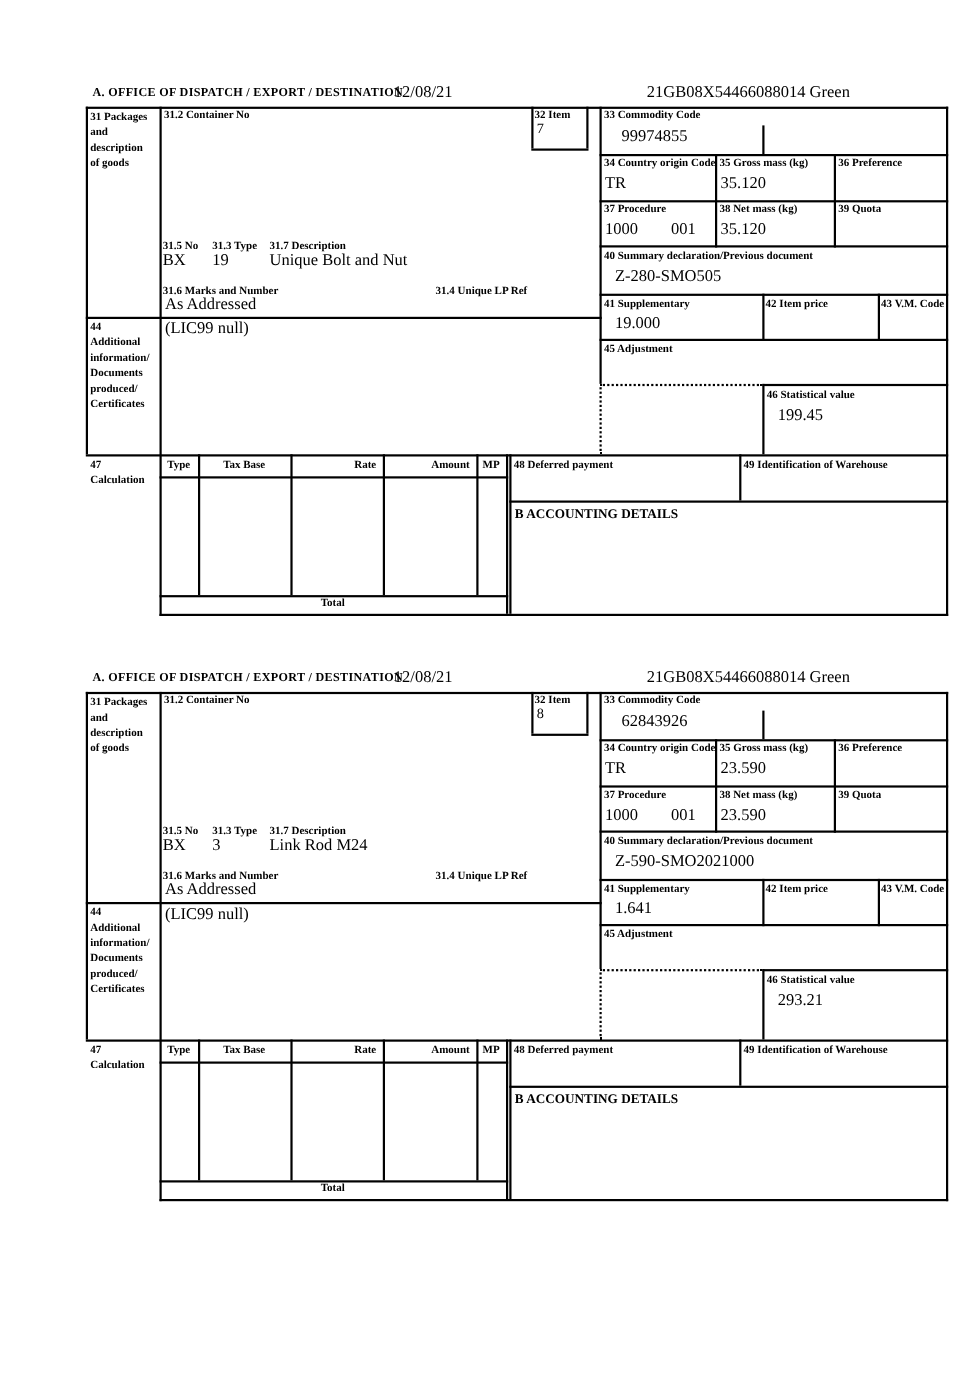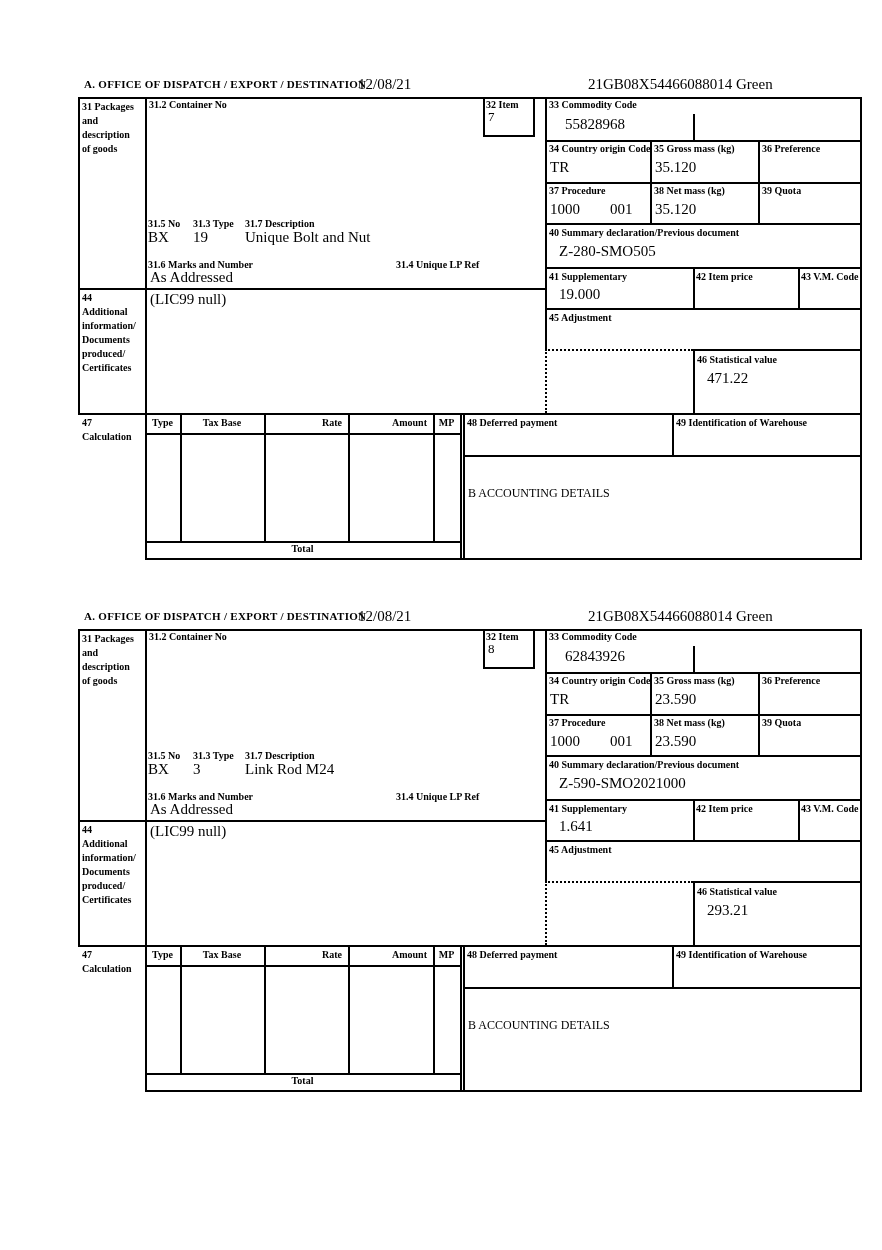--- a/index.html
+++ b/index.html
@@ -7,21 +7,21 @@
   .form{position:absolute;left:78px;width:784px;height:488px;}
   .hl{position:absolute;height:2px;background:#000;}
   .vl{position:absolute;width:2px;background:#000;}
   .hd{position:absolute;height:0;border-top:2px dotted #000;}
   .vd{position:absolute;width:0;border-left:2px dotted #000;}
   .t{position:absolute;white-space:nowrap;}
   .lbl{font-weight:bold;font-size:10px;line-height:11px;}
   .hdr{font-weight:bold;font-size:11px;letter-spacing:.3px;}
   .val{font-size:15px;line-height:17px;}
   .val13{font-size:13px;line-height:14px;}
-  .bacc{font-weight:normal;font-size:12px;margin-top:26px;}
+  .bacc{font-weight:bold;font-size:12px;}
   .pre{white-space:pre-line;line-height:14px;}
 </style>
 </head>
 <body>
 
 <section class="form" style="top:75px">
   <span class="t hdr" style="left:6px;top:3px">A.  OFFICE OF DISPATCH / EXPORT / DESTINATION</span>
   <span class="t val" style="left:280px;top:1px">12/08/21</span>
   <span class="t val" style="left:510px;top:1px">21GB08X54466088014</span>
   <span class="t val" style="left:658px;top:1px">Green</span>
@@ -63,41 +63,41 @@
   <div class="hl" style="left:67px;top:483px;width:717px"></div>
 
   <span class="t lbl pre" style="left:4px;top:25px">31 Packages
 and
 description
 of goods</span>
   <span class="t lbl" style="left:71px;top:24px">31.2 Container No</span>
   <span class="t lbl" style="left:408px;top:24px">32 Item</span>
   <span class="t val13" style="left:410px;top:35px">7</span>
   <span class="t lbl" style="left:471px;top:24px">33 Commodity Code</span>
-  <span class="t val" style="left:487px;top:41px">55828968</span>
+  <span class="t val" style="left:487px;top:41px">99974855</span>
   <span class="t lbl" style="left:471px;top:68px">34 Country origin Code</span>
   <span class="t val" style="left:472px;top:84px">TR</span>
   <span class="t lbl" style="left:576px;top:68px">35 Gross mass (kg)</span>
   <span class="t val" style="left:577px;top:84px">35.120</span>
   <span class="t lbl" style="left:684px;top:68px">36 Preference</span>
   <span class="t lbl" style="left:471px;top:110px">37 Procedure</span>
   <span class="t val" style="left:472px;top:126px">1000</span>
   <span class="t val" style="left:532px;top:126px">001</span>
   <span class="t lbl" style="left:576px;top:110px">38 Net mass (kg)</span>
   <span class="t val" style="left:577px;top:126px">35.120</span>
   <span class="t lbl" style="left:684px;top:110px">39 Quota</span>
   <span class="t lbl" style="left:471px;top:152px">40 Summary declaration/Previous document</span>
   <span class="t val" style="left:481px;top:168px">Z-280-SMO505</span>
   <span class="t lbl" style="left:471px;top:196px">41 Supplementary</span>
   <span class="t val" style="left:481px;top:211px">19.000</span>
   <span class="t lbl" style="left:618px;top:196px">42 Item price</span>
   <span class="t lbl" style="left:723px;top:196px">43 V.M. Code</span>
   <span class="t lbl" style="left:471px;top:237px">45 Adjustment</span>
   <span class="t lbl" style="left:619px;top:279px">46 Statistical value</span>
-  <span class="t val" style="left:629px;top:295px">471.22</span>
+  <span class="t val" style="left:629px;top:295px">199.45</span>
   <span class="t lbl" style="left:70px;top:143px">31.5 No</span>
   <span class="t lbl" style="left:115px;top:143px">31.3 Type</span>
   <span class="t lbl" style="left:167px;top:143px">31.7 Description</span>
   <span class="t val" style="left:70px;top:154px">BX</span>
   <span class="t val" style="left:115px;top:154px">19</span>
   <span class="t val" style="left:167px;top:154px">Unique Bolt and Nut</span>
   <span class="t lbl" style="left:70px;top:184px">31.6 Marks and Number</span>
   <span class="t lbl" style="left:318px;top:184px">31.4 Unique LP Ref</span>
   <span class="t val" style="left:72px;top:194px">As Addressed</span>
   <span class="t lbl pre" style="left:4px;top:216px">44

